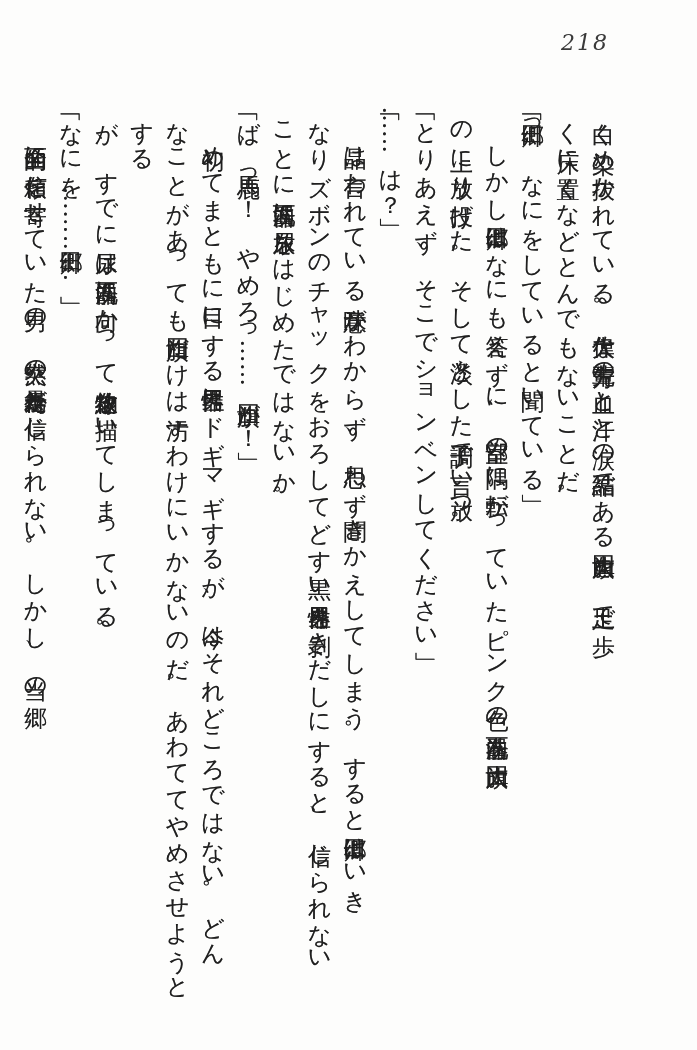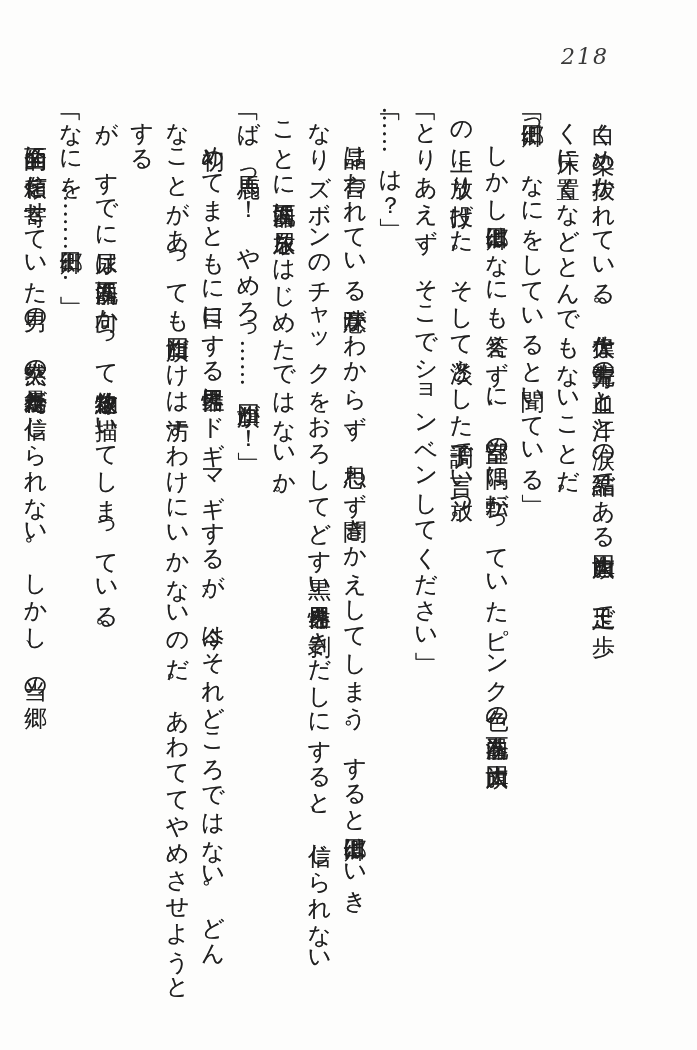--- a/index.html
+++ b/index.html
@@ -10,21 +10,21 @@
   .page {
     position: relative;
     width: 697px;
     height: 1050px;
     background: #fdfdfc;
     overflow: hidden;
     font-family: "DejaVu Serif", serif;
   }
   .page-number {
     position: absolute;
-    top: 44px;
+    top: 30px;
     left: 561px;
     font-size: 22px;
     font-style: italic;
     letter-spacing: 2px;
     color: #3a3a3a;
   }
   .text-block {
     position: absolute;
     top: 106px;
     right: 76px;

